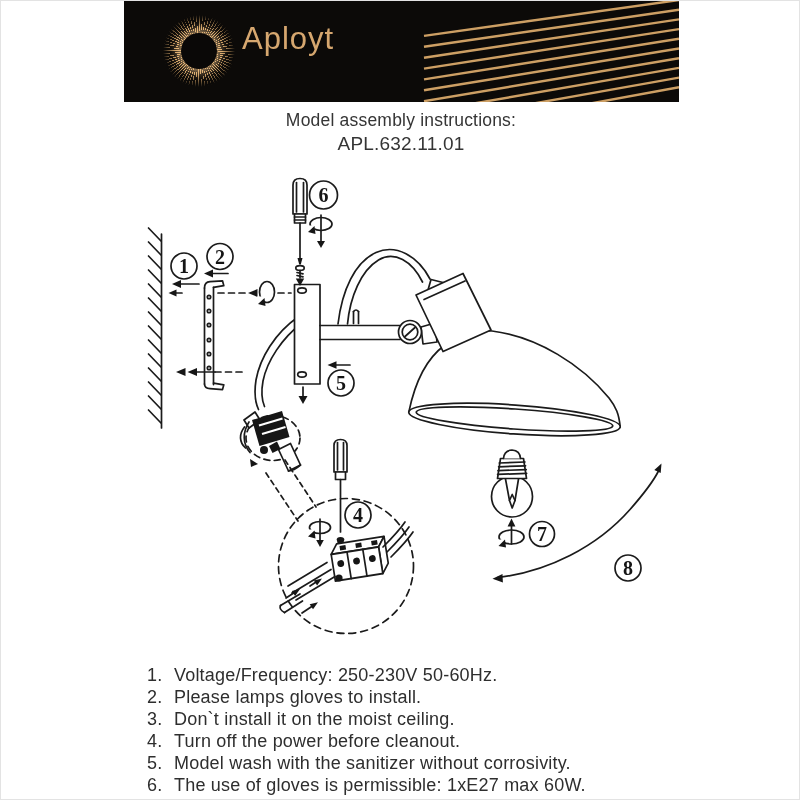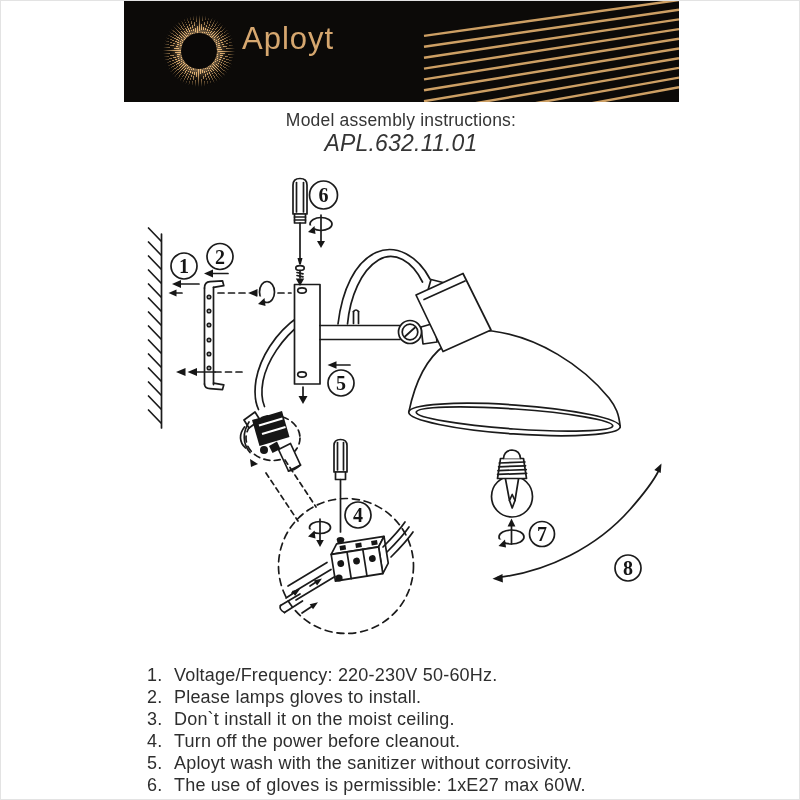--- a/index.html
+++ b/index.html
@@ -14,21 +14,21 @@
           radial-gradient(circle, rgba(12,10,8,0) 0 34%, rgba(12,10,8,.55) 46%, #0c0a08 53%),
           repeating-conic-gradient(#d9a96b 0deg 1.4deg, rgba(12,10,8,0) 1.4deg 5.3deg);}
   .logo::after{content:"";position:absolute;left:50%;top:50%;width:36px;height:36px;
         transform:translate(-50%,-50%);border-radius:50%;background:#0a0807;
         box-shadow:0 0 10px 3px rgba(242,196,137,.8);}
   .brand{position:absolute;left:118px;top:0;height:75px;display:flex;align-items:center;
         color:#d6a76f;font-size:31px;font-weight:400;letter-spacing:1px;}
   
   .titleblock{position:absolute;left:0;top:108px;width:800px;text-align:center;color:#353535;}
   .titleblock .t1{font-size:17.5px;line-height:23px;letter-spacing:.2px;}
-  .titleblock .t2{font-size:23px;line-height:23px;letter-spacing:.2px;font-style:italic;}
+  .titleblock .t2{font-size:19px;line-height:23px;letter-spacing:.2px;}
   
   .diagram{position:absolute;left:0;top:0;width:800px;height:800px;}
   .ln{stroke:#1b1b1b;fill:none;stroke-width:1.7;stroke-linecap:round;stroke-linejoin:round;}
   .fw{fill:#ffffff;}
   .fb{fill:#161616;stroke:none;}
   .dash{stroke-dasharray:6 4.5;}
   .badge-txt{font-family:"Liberation Serif","DejaVu Serif",serif;font-size:20px;font-weight:700;fill:#151515;}
   
   .instructions{position:absolute;left:146px;top:663px;width:560px;color:#2e2e2e;}
   .instructions .row{display:flex;font-size:18px;line-height:22px;letter-spacing:.2px;}
@@ -323,37 +323,37 @@
     </g>
     <g>
       <circle class="ln fw" cx="627" cy="567" r="13" stroke-width="2"></circle>
       <text class="badge-txt" x="627" y="567" text-anchor="middle" dominant-baseline="central">8</text>
     </g>
   </svg>
 
   <div class="instructions">
     <div class="row">
       <span class="num">1.</span>
-      <span class="txt">Voltage/Frequency: 220-230V 50-60Hz.</span>
+      <span class="txt">Voltage/Frequency: 250-230V 50-60Hz.</span>
     </div>
     <div class="row">
       <span class="num">2.</span>
       <span class="txt">Please lamps gloves to install.</span>
     </div>
     <div class="row">
       <span class="num">3.</span>
       <span class="txt">Don`t install it on the moist ceiling.</span>
     </div>
     <div class="row">
       <span class="num">4.</span>
       <span class="txt">Turn off the power before cleanout.</span>
     </div>
     <div class="row">
       <span class="num">5.</span>
-      <span class="txt">Aployt wash with the sanitizer without corrosivity.</span>
+      <span class="txt">Model wash with the sanitizer without corrosivity.</span>
     </div>
     <div class="row">
       <span class="num">6.</span>
       <span class="txt">The use of gloves is permissible: 1xE27 max 60W.</span>
     </div>
   </div>
 
 </div>
 
 </body></html>

